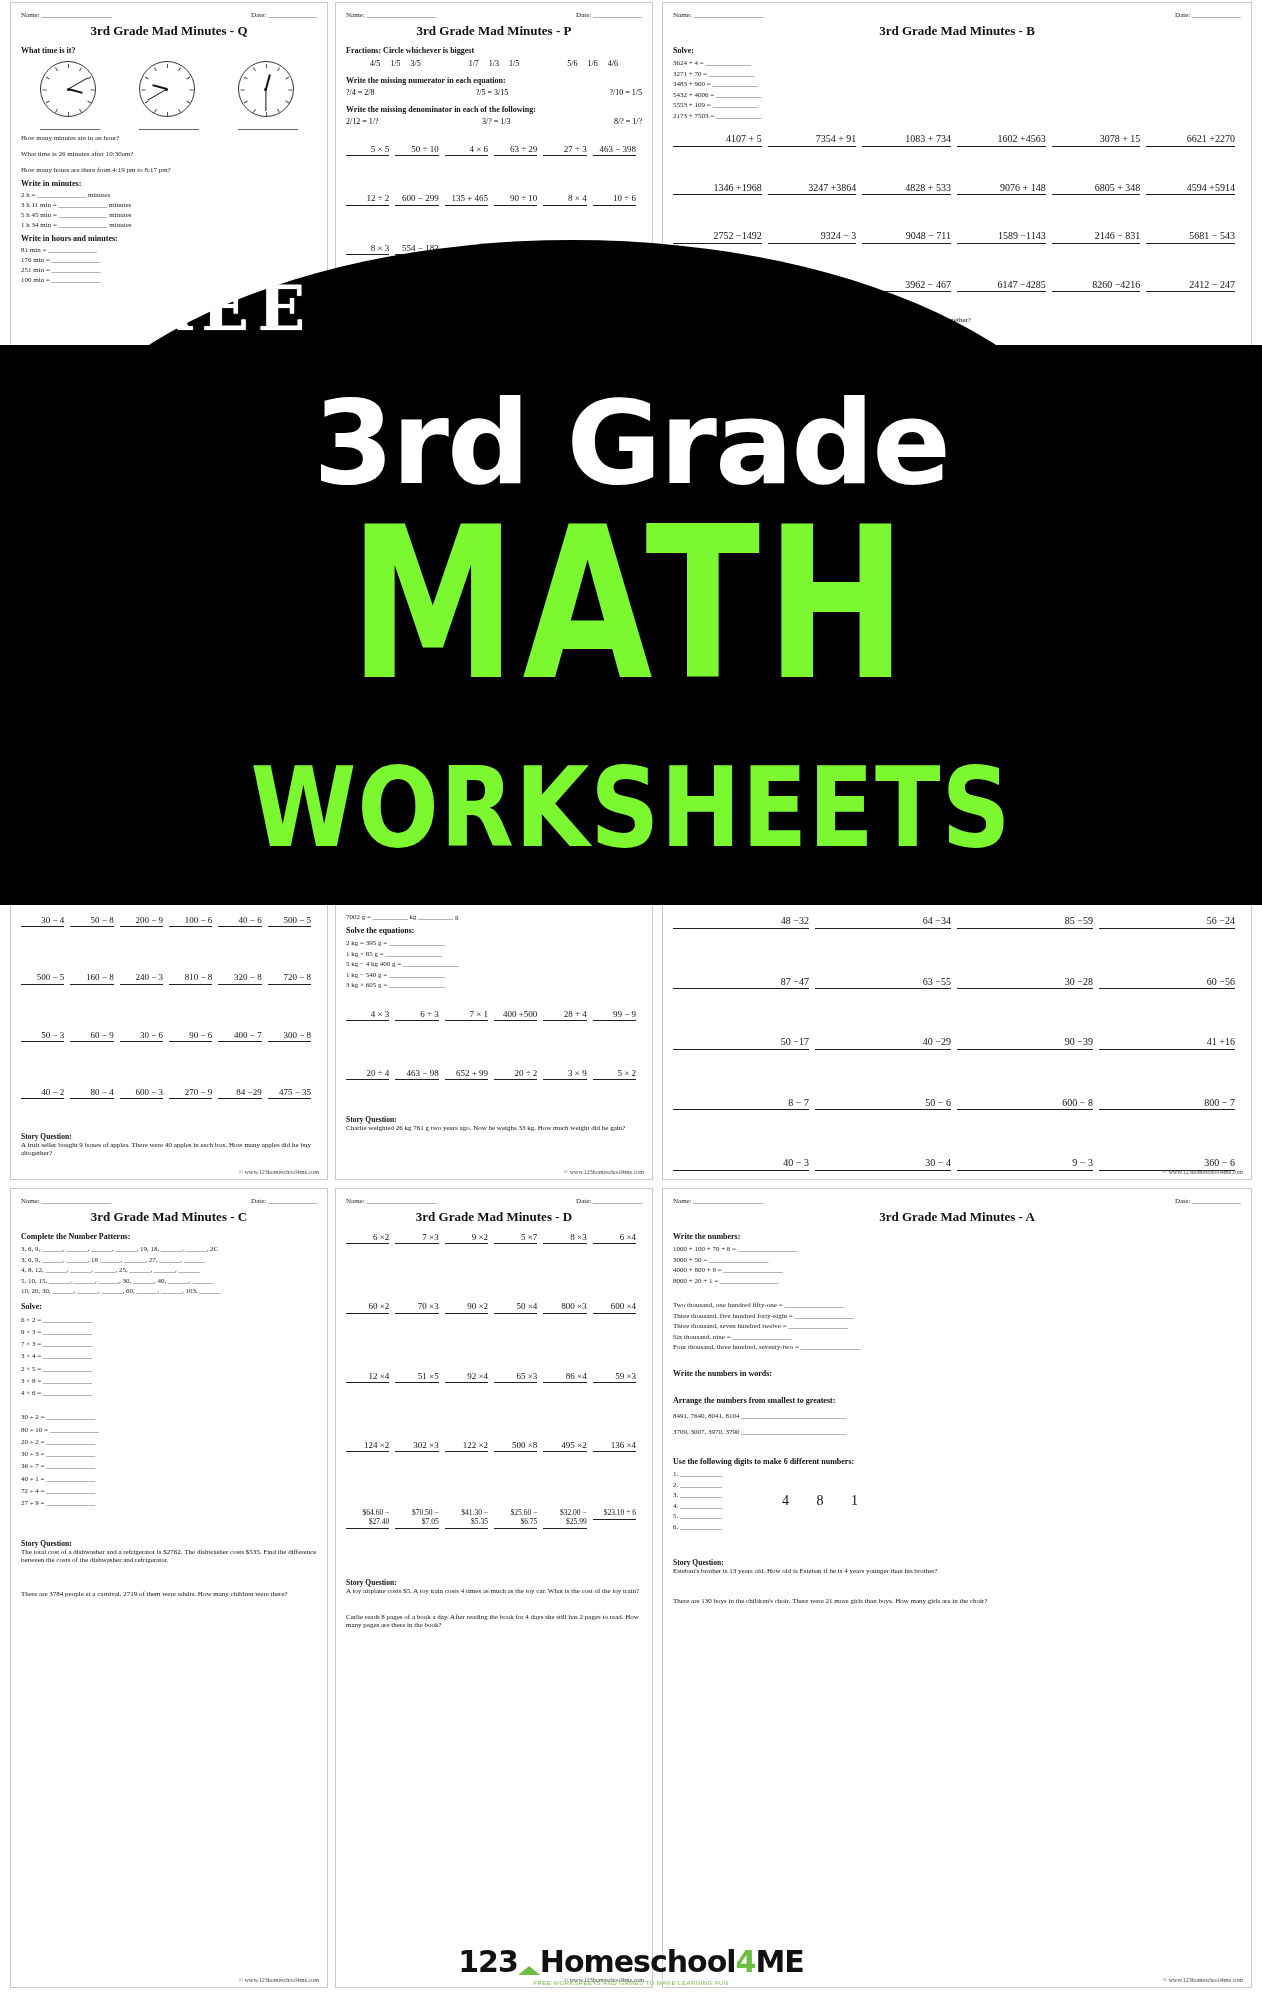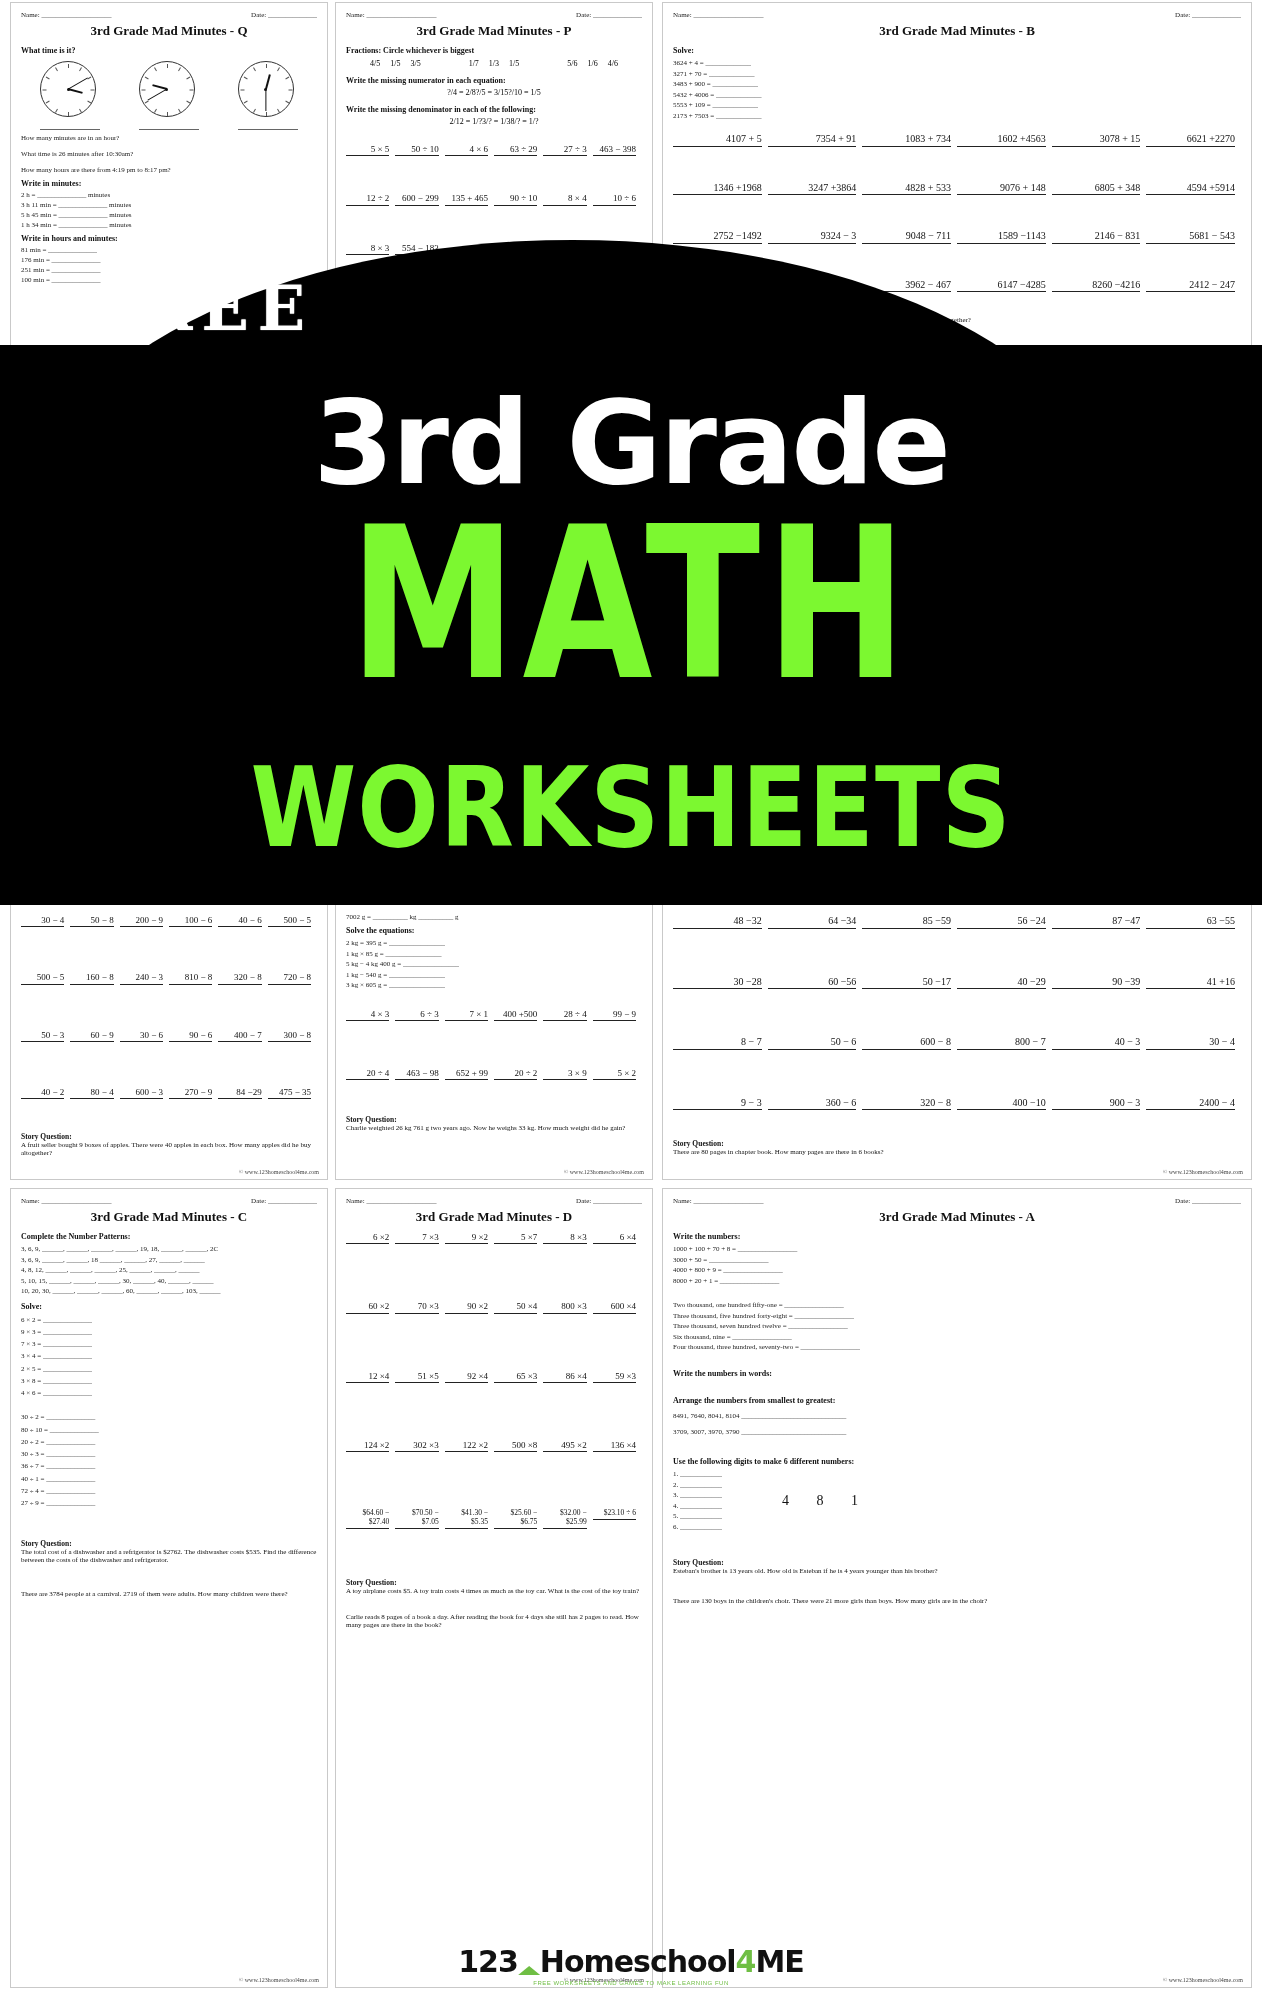--- a/index.html
+++ b/index.html
@@ -117,21 +117,21 @@
     width: 3px; height: 3px; margin: -1.5px 0 0 -1.5px;
     background: #111; border-radius: 50%;
   }
   .clockline {
     width: 60px; border-bottom: 1px solid #666; height: 9px; margin: 4px auto 0;
   }
 
   
   .fracrow { display: flex; justify-content: space-around; margin: 4px 0 8px 0; }
   .fracgroup { display: flex; gap: 10px; font-size: 8px; }
-  .eqrow { display: flex; justify-content: center; margin: 3px 0 8px 0; font-size: 8px; align-items: center; }
+  .eqrow { display: flex; justify-content: space-between; margin: 3px 0 8px 0; font-size: 8px; align-items: center; }
 
   
   #banner {
     position: absolute;
     left: 0;
     top: 345px;
     width: 1262px;
     height: 560px;
     background: #000000;
     z-index: 20;
@@ -727,21 +727,21 @@
         </div>
     </div>
     <div class="story" style="margin-top:26px;">
       <b>Story Question:</b>
       <div>Charlie weighted 26 kg 761 g two years ago. Now he weighs 33 kg. How much weight did he gain?</div>
     </div>
     <div class="footer">© www.123homeschool4me.com</div>
   </div>
 
   <div class="sheet" style="left:662px; top:900px; width:590px; height:280px;">
-    <div class="grid" style="grid-template-columns:repeat(6,1fr); row-gap:38px; margin-top:6px; font-size:10px;">
+    <div class="grid" style="grid-template-columns:repeat(4,1fr); row-gap:38px; margin-top:6px; font-size:10px;">
       <div class="prob">
           <span class="bot">48 −32</span>
           <span class="ans"></span>
         </div>
       <div class="prob">
           <span class="bot">64 −34</span>
           <span class="ans"></span>
         </div>
       <div class="prob">
           <span class="bot">85 −59</span>

